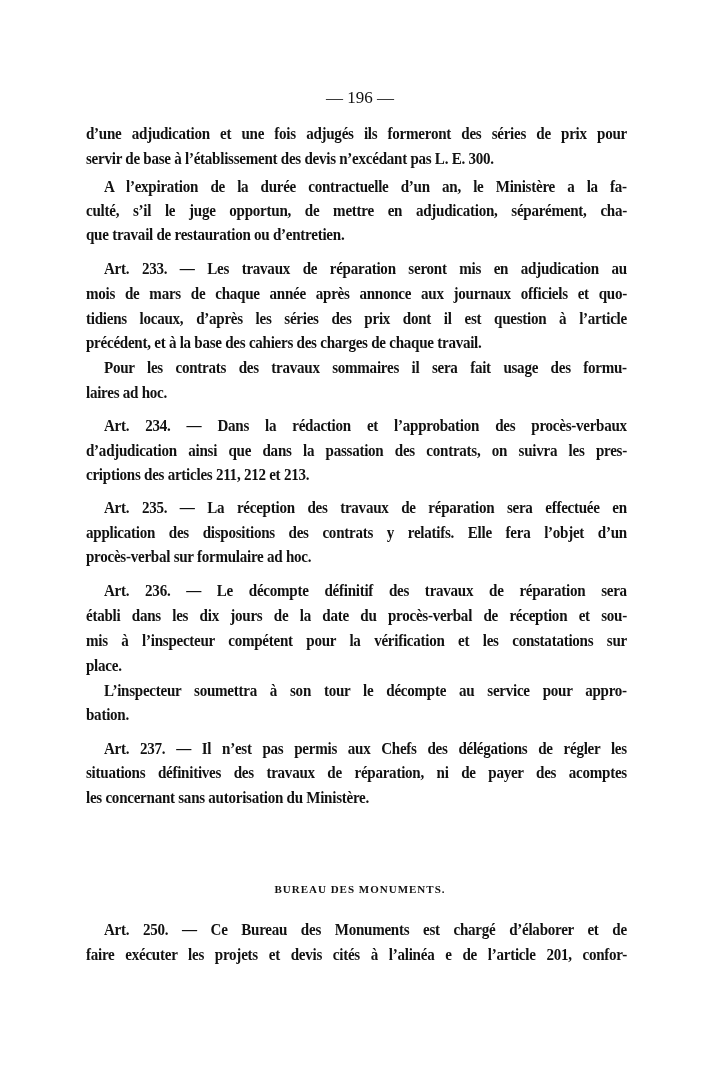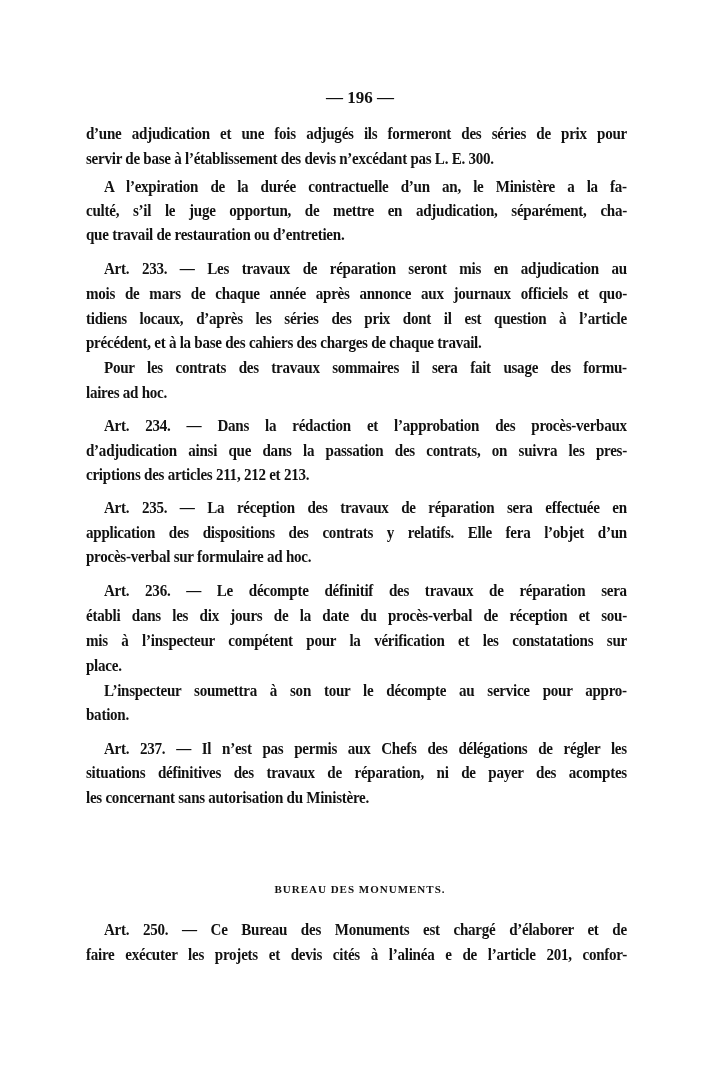--- a/index.html
+++ b/index.html
@@ -21,21 +21,21 @@
     letter-spacing: -0.3px;
     transform: scaleX(0.86);
     transform-origin: left center;
     width: 629px;
   }
   .line.indent { left: 104px; width: 608px; }
   .line.last { text-align-last: left; }
   .pagenum {
     position: absolute; left: 0; width: 720px; text-align: center;
     font-family: "Liberation Serif", "DejaVu Serif", serif;
-    font-weight: bold; font-size: 17px; color: #111; top: 88px;
+    font-weight: normal; font-size: 17px; color: #111; top: 88px;
   }
   .center {
     position: absolute; left: 0; width: 720px; text-align: center;
     font-family: "Liberation Serif", "DejaVu Serif", serif;
     font-weight: bold; color: #111;
   }
   .chapter { top: 842px; font-size: 16px; letter-spacing: 0.5px; }
   .section { top: 883px; font-size: 11px; letter-spacing: 1px; }
 </style>
 </head>

